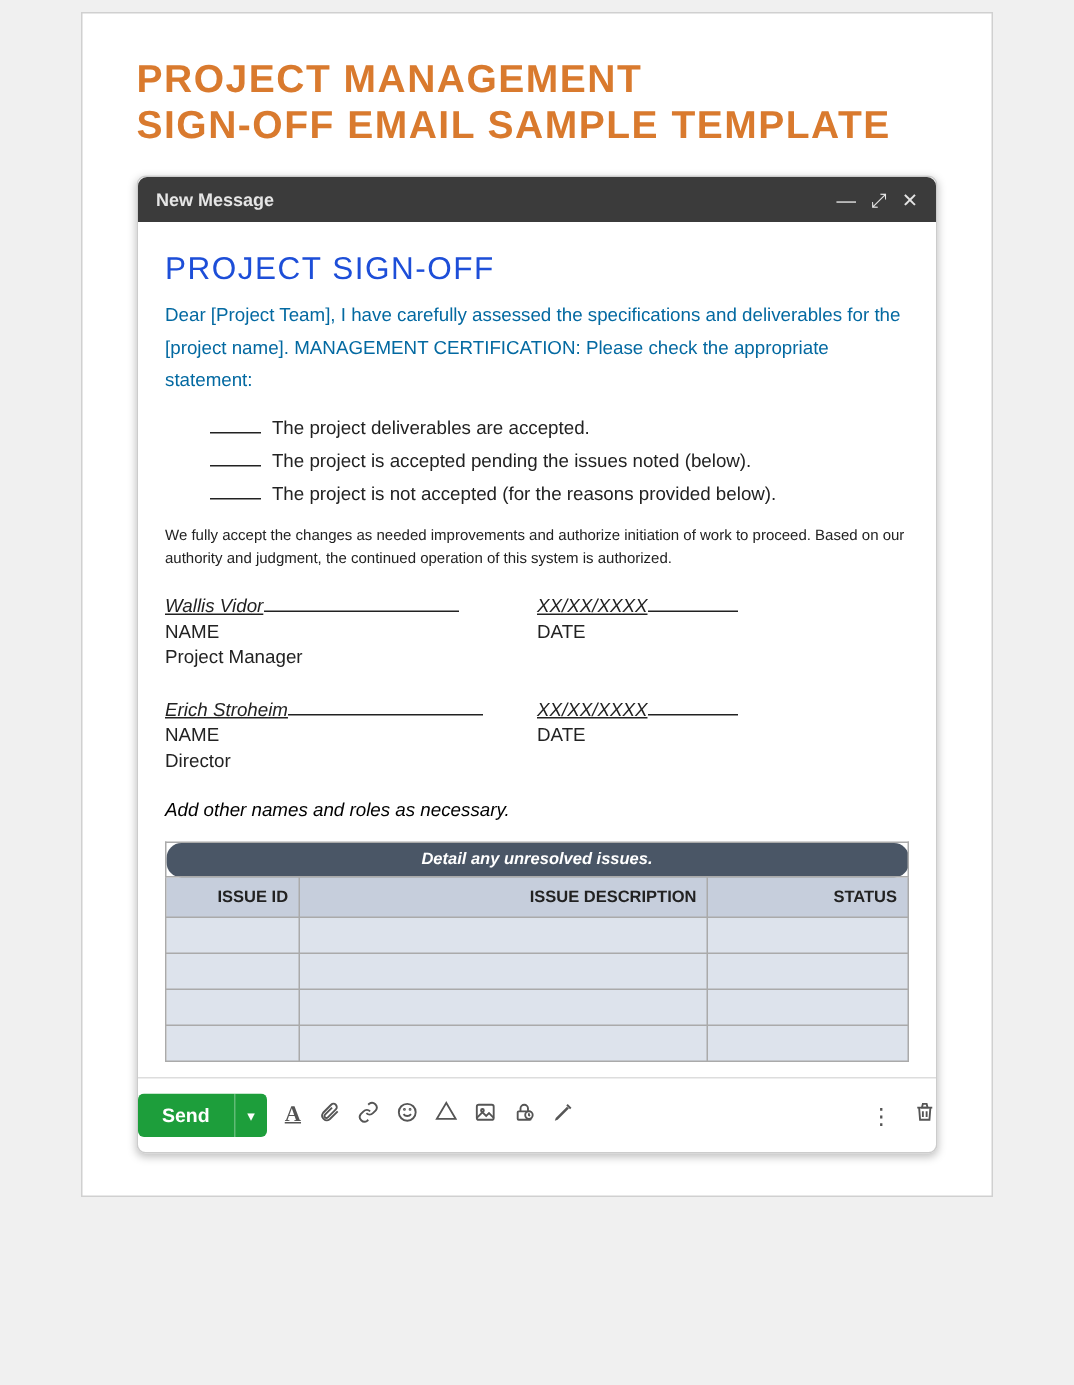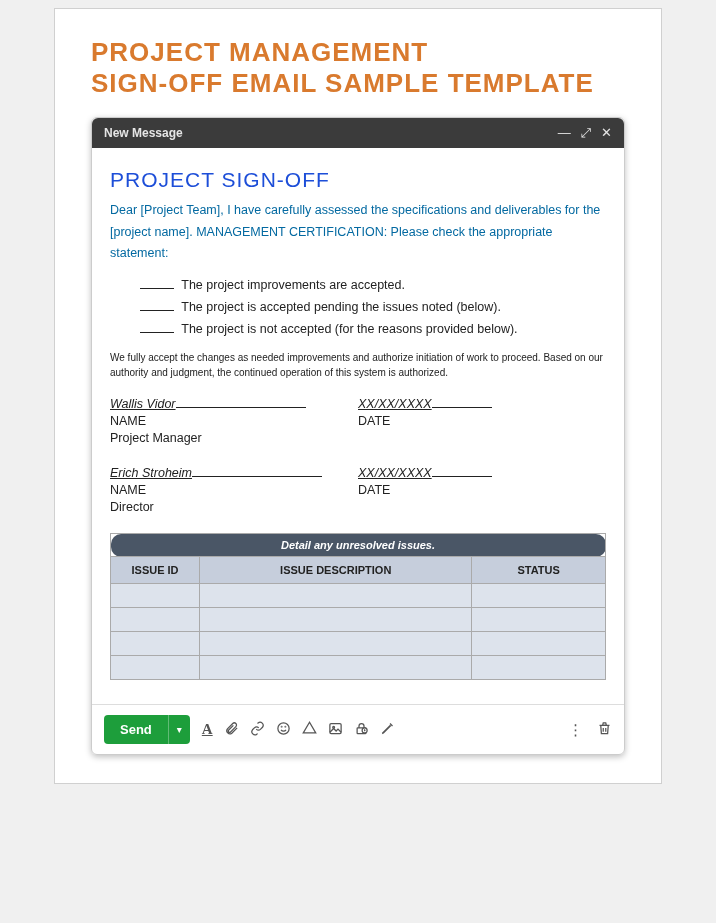--- a/index.html
+++ b/index.html
@@ -1,20 +1,20 @@
 <!DOCTYPE html>
 <html><head>
 <meta charset="utf-8">
 <style>
 * { box-sizing: border-box; margin: 0; padding: 0; }
 body { font-family: "Century Gothic", "Segoe UI", Arial, sans-serif; background: #f0f0f0; padding: 8px; }
 .page { width: 608px; margin: 0 auto; background: #fff; border: 1px solid #d0d0d0; padding: 28px 36px; }
 .page-title { font-size: 26px; font-weight: 700; color: #d97a2e; letter-spacing: 1px; line-height: 1.2; margin-bottom: 18px; }
 .compose-window { border: 1px solid #ccc; border-radius: 6px; box-shadow: 0 2px 6px rgba(0,0,0,0.25); }
-.compose-header { background: #3b3b3b; color: #e5e5e5; border-radius: 6px 6px 0 0; display: flex; align-items: flex-start; justify-content: space-between; padding: 8px 12px; font-size: 12px; }
+.compose-header { background: #3b3b3b; color: #e5e5e5; border-radius: 6px 6px 0 0; display: flex; align-items: flex-end; justify-content: space-between; padding: 8px 12px; font-size: 12px; }
 .compose-header-title { font-weight: 600; }
 .compose-header-icons { display: flex; gap: 10px; align-items: center; }
 .compose-header-icons span { cursor: pointer; font-size: 13px; line-height: 1; }
 .compose-body { padding: 20px 18px 10px 18px; background: #fff; }
 .section-title { color: #1d4ed8; font-size: 21px; letter-spacing: 1px; font-weight: 400; margin-bottom: 8px; }
 .section-sub { color: #d97a2e; font-size: 14px; font-weight: 700; margin-bottom: 10px; }
 .body-text { font-size: 12.5px; color: #0369a1; line-height: 1.7; margin-bottom: 14px; }
 .checklist { margin-bottom: 14px; }
 .check-item { font-size: 12.5px; color: #222; margin: 8px 0 8px 30px; }
 .blank { display: inline-block; border-bottom: 1px solid #222; width: 34px; margin-right: 4px; vertical-align: baseline; }
@@ -22,26 +22,26 @@
 .sig-row { display: flex; margin-bottom: 18px; }
 .sig-col { flex: 1; font-size: 12.5px; color: #222; line-height: 1.35; }
 .sig-val { font-style: italic; text-decoration: underline; }
 .sig-line-ext { display: inline-block; width: 130px; border-bottom: 1px solid #222; vertical-align: baseline; }
 .date-line-ext { display: inline-block; width: 60px; border-bottom: 1px solid #222; vertical-align: baseline; }
 .note { font-style: italic; font-size: 12.5px; margin-bottom: 14px; }
 table.issues { width: 100%; border-collapse: collapse; font-size: 11.5px; }
 table.issues th, table.issues td { border: 1px solid #aaa; }
 .tbl-title { background: #2a3545; color: #fff; font-weight: 700; text-align: center; padding: 6px; letter-spacing: 0.5px; }
 .tbl-sub { background: #4a5666; color: #fff; font-style: italic; font-weight: 600; text-align: center; padding: 5px; font-size: 11px; border-radius: 10px; }
-.tbl-head { background: #c6cedc; color: #222; font-weight: 700; text-align: center; padding: 7px; font-size: 11px; }
+.tbl-head { background: #c6cedc; color: #222; font-weight: 700; text-align: right; padding: 7px; font-size: 11px; }
 .tbl-cell { background: #dde3ec; height: 24px; }
 .col-id { width: 18%; }
 .col-desc { width: 55%; }
 .col-status { width: 27%; }
-.compose-footer { border-top: 1px solid #ddd; padding: 10px 12px; display: flex; align-items: center; justify-content: space-between; margin-top: 14px; }
+.compose-footer { border-top: 1px solid #ddd; padding: 10px 0; display: flex; align-items: center; justify-content: space-between; }
 .footer-left { display: flex; align-items: center; gap: 12px; }
 .send-btn { display: inline-flex; align-items: stretch; border-radius: 4px; overflow: hidden; cursor: pointer; }
 .send-main { background: #1d9e3b; color: #fff; font-weight: 600; font-size: 13px; padding: 7px 16px; }
 .send-drop { background: #1d9e3b; color: #fff; padding: 7px 8px; border-left: 1px solid rgba(255,255,255,0.3); font-size: 10px; display:flex; align-items:center; }
 .toolbar-icons { display: flex; gap: 11px; align-items: center; color: #555; }
 .toolbar-icons span { cursor: pointer; font-size: 15px; }
 .footer-right { display: flex; gap: 14px; align-items: center; color: #555; }
 .footer-right span { cursor: pointer; font-size: 15px; }
 .font-icon { font-family: serif; font-weight: 600; text-decoration: underline; font-size: 14px; }
 </style>
@@ -65,21 +65,21 @@
         <span>✕</span>
       </div>
     </div>
 
     <div class="compose-body">
 
       <div class="section-title">PROJECT SIGN-OFF</div>
       <div class="body-text">Dear [Project Team], I have carefully assessed the specifications and deliverables for the [project name]. MANAGEMENT CERTIFICATION: Please check the appropriate statement:</div>
 
       <div class="checklist">
-        <div class="check-item"><span class="blank"></span> <span>The project improvements are accepted.</span></div>
+        <div class="check-item"><span class="blank"></span> <span>The project deliverables are accepted.</span></div>
         <div class="check-item"><span class="blank"></span> <span>The project is accepted pending the issues noted (below).</span></div>
         <div class="check-item"><span class="blank"></span> <span>The project is not accepted (for the reasons provided below).</span></div>
       </div>
 
       <div class="accept-text">We fully accept the changes as needed improvements and authorize initiation of work to proceed. Based on our authority and judgment, the continued operation of this system is authorized.</div>
 
       <div class="sig-row">
         <div class="sig-col">
           <span class="sig-val">Wallis Vidor</span><span class="sig-line-ext"></span><br>
           <span>NAME</span><br>
@@ -96,20 +96,21 @@
           <span class="sig-val">Erich Stroheim</span><span class="sig-line-ext"></span><br>
           <span>NAME</span><br>
           <span>Director</span>
         </div>
         <div class="sig-col">
           <span class="sig-val">XX/XX/XXXX</span><span class="date-line-ext"></span><br>
           <span>DATE</span>
         </div>
       </div>
 
+      <div class="note">Add other names and roles as necessary.</div>
 
       <table class="issues">
         <tbody>
         <tr>
               <th colspan="3" class="tbl-sub">Detail any unresolved issues.</th>
             </tr>
         <tr>
           <th class="tbl-head col-id">ISSUE ID</th>
           <th class="tbl-head col-desc">ISSUE DESCRIPTION</th>
           <th class="tbl-head col-status">STATUS</th>

